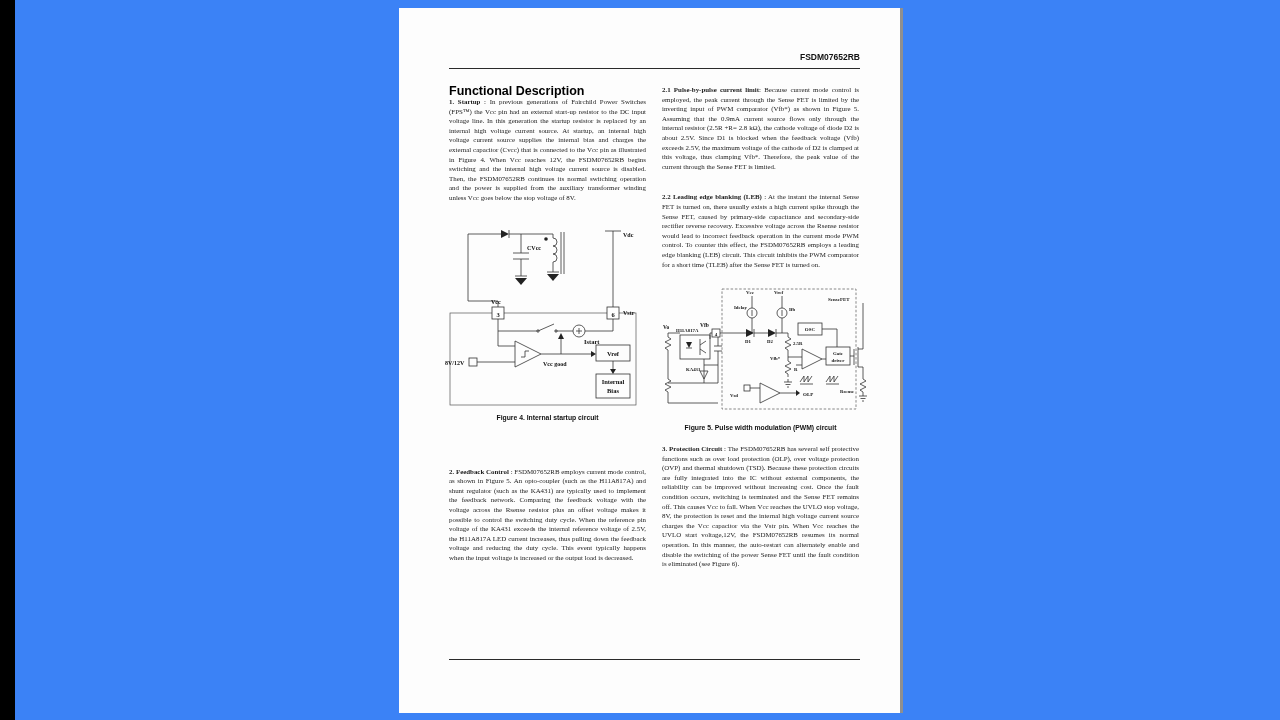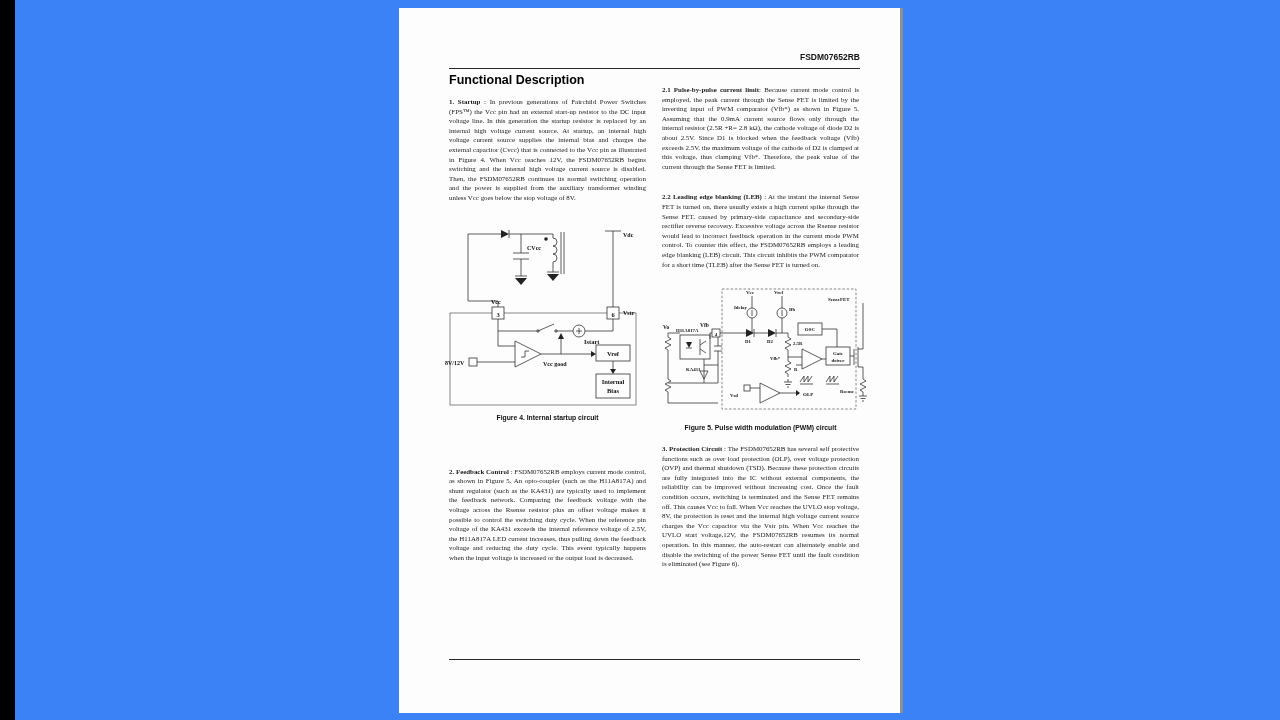--- a/index.html
+++ b/index.html
@@ -4,21 +4,21 @@
 <style>
   * { margin:0; padding:0; box-sizing:border-box; }
   html,body { width:1280px; height:720px; background:#000; overflow:hidden; }
   .stage { position:relative; width:1280px; height:720px; background:#3b82f6;
            font-family:"Liberation Serif", serif;margin-left:15px; }
   .page { position:absolute; left:384px; top:8px; width:504px; height:705px;
           background:#fdfdfd; border-right:3px solid #8f8f8f; color:#1b1b1b; }
   .hdr-part { position:absolute; top:44px; left:50px; width:411px; text-align:right;
               font:bold 8.5px "Liberation Sans", sans-serif; color:#111; }
   .hdr-rule { position:absolute; top:60px; left:50px; width:411px; height:1px; background:#2a2a2a; }
-  .doc-title { position:absolute; top:65px; left:50px;
+  .doc-title { position:absolute; top:76px; left:50px;
                font:bold 12.5px "Liberation Sans", sans-serif; color:#000;text-align:right; }
   .col { position:absolute; width:197px; }
   .col-left { left:50px; top:89px; }
   .col-right { left:263px; top:77px; }
   .para { font:6.9px/9.6px "Liberation Serif", serif; text-align:justify; color:#1b1b1b; }
   .para b { font-weight:bold; }
   .fig { display:block; }
   .fig4 { margin:20px 0 0 -6px; }
   .fig5 { margin:16px 0 0 -2px; }
   .caption { font:bold 6.8px "Liberation Sans", sans-serif; text-align:center;

